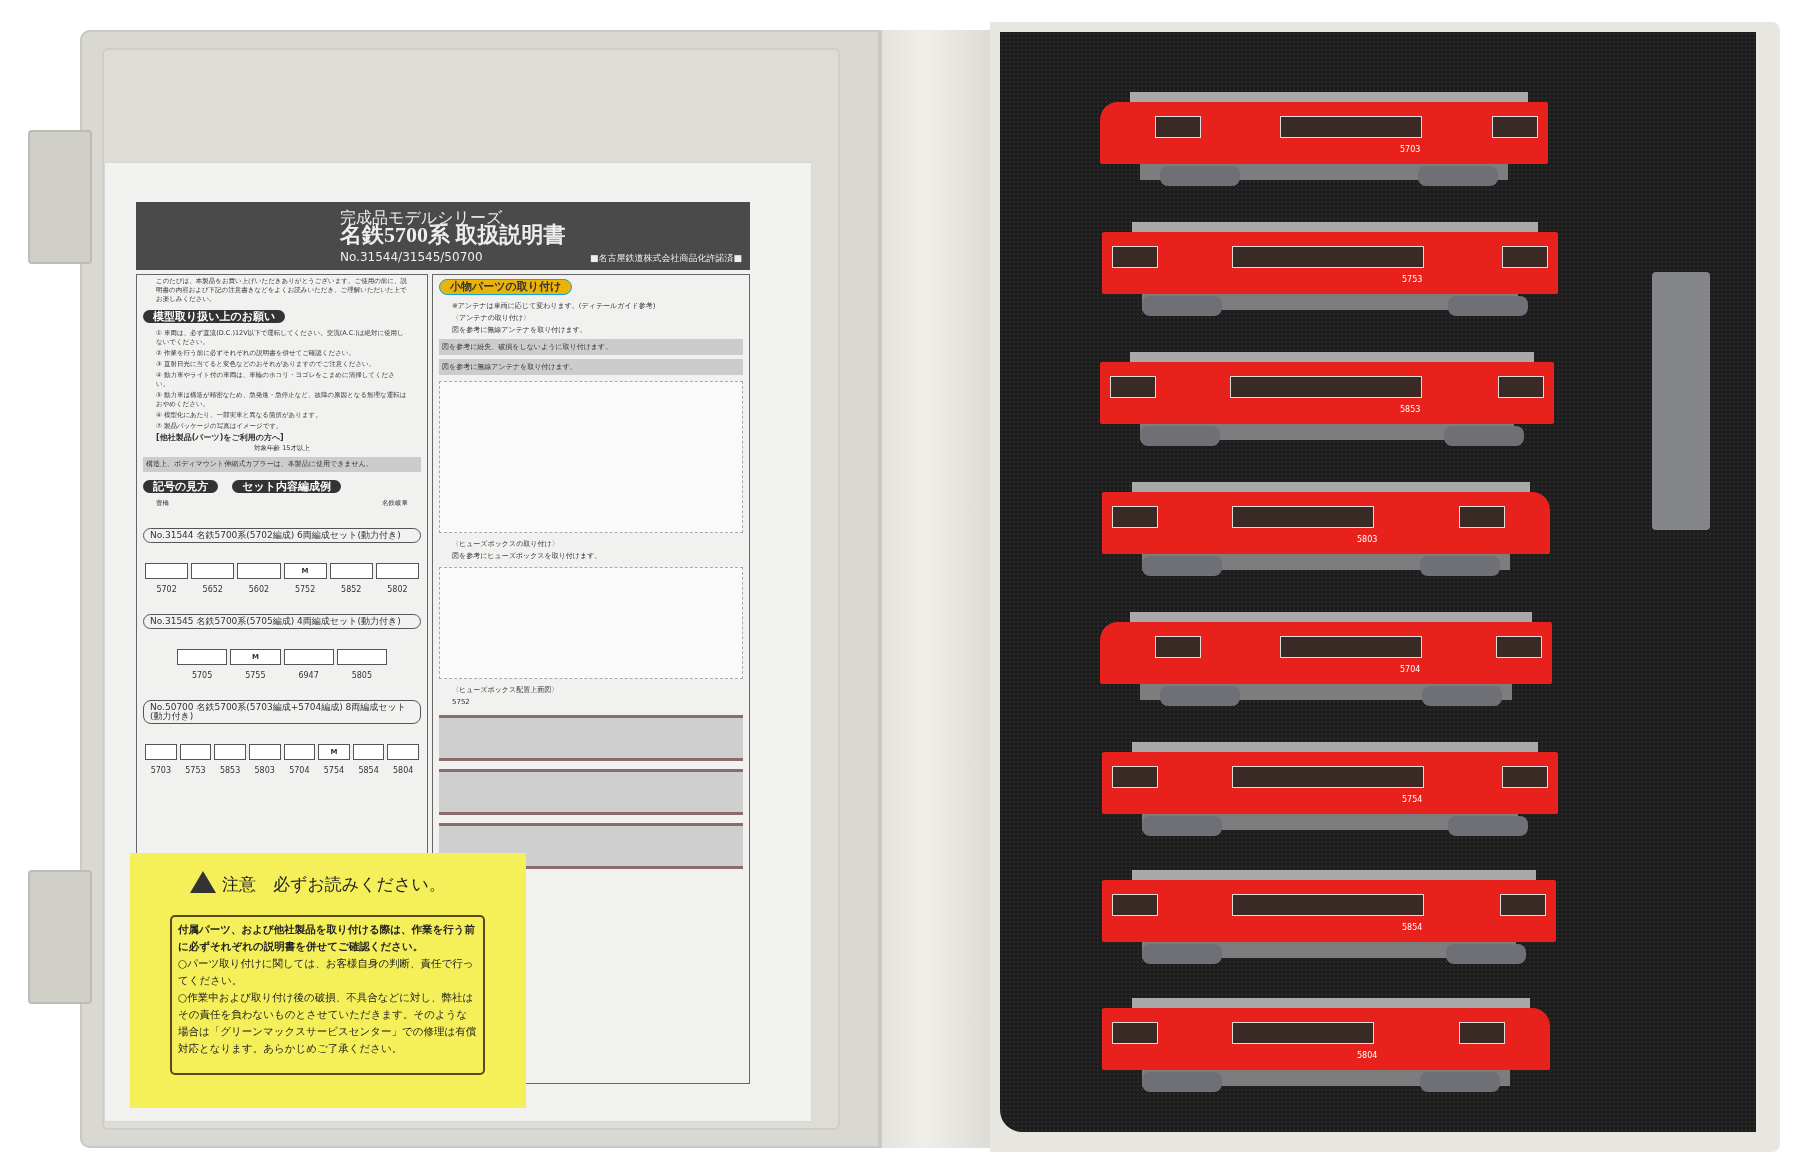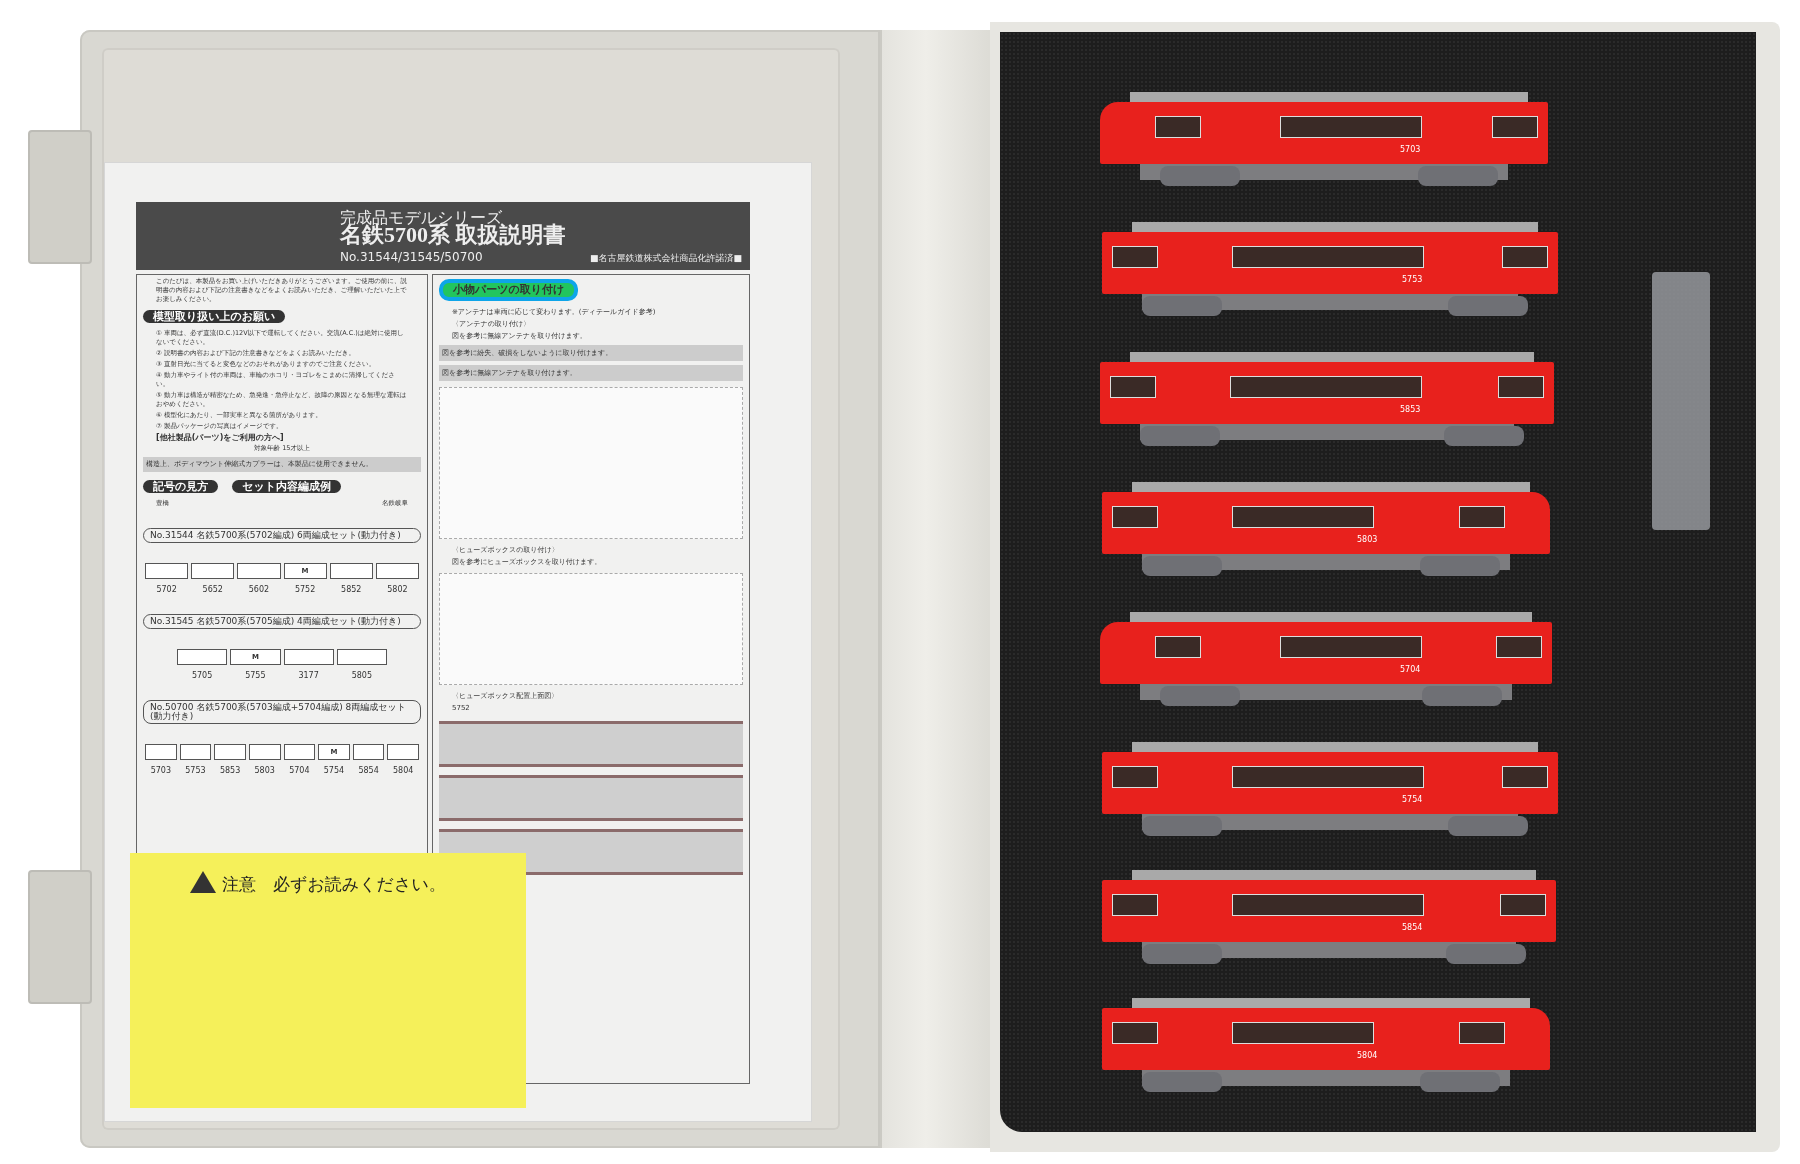--- a/index.html
+++ b/index.html
@@ -65,21 +65,21 @@
   <div class="hdr">
     <div class="series">完成品モデルシリーズ</div>
     <div class="title">名鉄5700系 取扱説明書</div>
     <div class="nos">No.31544/31545/50700</div>
     <div class="lic">■名古屋鉄道株式会社商品化許諾済■</div>
   </div>
   <div class="col-l">
     <div class="p">このたびは、本製品をお買い上げいただきありがとうございます。ご使用の前に、説明書の内容および下記の注意書きなどをよくお読みいただき、ご理解いただいた上でお楽しみください。</div>
     <div class="pill">模型取り扱い上のお願い</div>
     <div class="p">① 車両は、必ず直流(D.C.)12V以下で運転してください。交流(A.C.)は絶対に使用しないでください。</div>
-    <div class="p">② 説明書の内容および下記の注意書きなどをよくお読みいただき。</div>
+    <div class="p">② 作業を行う前に必ずそれぞれの説明書を併せてご確認ください。</div>
     <div class="p">③ 直射日光に当てると変色などのおそれがありますのでご注意ください。</div>
     <div class="p">④ 動力車やライト付の車両は、車輪のホコリ・ヨゴレをこまめに清掃してください。</div>
     <div class="p">⑤ 動力車は構造が精密なため、急発進・急停止など、故障の原因となる無理な運転はおやめください。</div>
     <div class="p">⑥ 模型化にあたり、一部実車と異なる箇所があります。</div>
     <div class="p">⑦ 製品パッケージの写真はイメージです。</div>
     <div class="p" style="font-weight:bold;font-size:8px">[他社製品(パーツ)をご利用の方へ]</div>
     <div class="p" style="text-align:center">対象年齢 15才以上</div>
     <div class="warnbox">構造上、ボディマウント伸縮式カプラーは、本製品に使用できません。</div>
     <div class="pill">記号の見方</div>
     <div class="pill">セット内容編成例</div>
@@ -107,21 +107,21 @@
     <div class="setbox">No.31545 名鉄5700系(5705編成) 4両編成セット(動力付き)</div>
     <div class="cars" style="margin-left:40px;margin-right:40px">
         <div class="car"></div>
         <div class="car m">M</div>
         <div class="car"></div>
         <div class="car"></div>
       </div>
     <div class="carnos" style="margin-left:40px;margin-right:40px">
       <span>5705</span>
         <span>5755</span>
-        <span>3177</span>
+        <span>6947</span>
         <span>5805</span>
     </div>
     <div class="setbox">No.50700 名鉄5700系(5703編成+5704編成) 8両編成セット(動力付き)</div>
     <div class="cars">
         <div class="car"></div>
         <div class="car"></div>
         <div class="car"></div>
         <div class="car"></div>
         <div class="car"></div>
         <div class="car m">M</div>
@@ -133,41 +133,46 @@
         <span>5753</span>
         <span>5853</span>
         <span>5803</span>
         <span>5704</span>
         <span>5754</span>
         <span>5854</span>
         <span>5804</span>
     </div>
   </div>
   <div class="col-r">
-    <div class="pill" style="background:#22c55e;color:#333;border:4px solid #0ea5e9">小物パーツの取り付け</div>
+    <div class="pill" style="background:#eab308;color:#333;border:1px solid #0ea5e9">小物パーツの取り付け</div>
     <div class="p">※アンテナは車両に応じて変わります。(ディテールガイド参考)</div>
     <div class="p">〈アンテナの取り付け〉</div>
     <div class="p">図を参考に無線アンテナを取り付けます。</div>
     <div class="warnbox">図を参考に紛失、破損をしないように取り付けます。</div>
     <div class="warnbox">図を参考に無線アンテナを取り付けます。</div>
     <div class="diagram"></div>
     <div class="p">〈ヒューズボックスの取り付け〉</div>
     <div class="p">図を参考にヒューズボックスを取り付けます。</div>
     <div class="diagram" style="height:110px"></div>
     <div class="p">〈ヒューズボックス配置上面図〉</div>
     <div class="p">5752</div>
     <div class="fuse-row"></div>
     <div class="fuse-row"></div>
     <div class="fuse-row"></div>
   </div>
 </div>
 
 <div class="yellow">
   <div class="tri"></div>
   <div class="ttl" style="left:92px">注意　必ずお読みください。</div>
+  <div class="box">
+    <div class="bold">付属パーツ、および他社製品を取り付ける際は、作業を行う前に必ずそれぞれの説明書を併せてご確認ください。</div>
+    <div>○パーツ取り付けに関しては、お客様自身の判断、責任で行ってください。</div>
+    <div>○作業中および取り付け後の破損、不具合などに対し、弊社はその責任を負わないものとさせていただきます。そのような場合は「グリーンマックスサービスセンター」での修理は有償対応となります。あらかじめご了承ください。</div>
+  </div>
 </div>
 
 <div class="sprue"></div>
 
 <div class="train cab-l" style="left:1100px;top:102px;width:448px">
   <div class="roof"></div>
     <div class="under"></div>
     <div class="bogie" style="left:60px"></div>
     <div class="bogie" style="right:50px"></div>
   <div class="win" style="left:55px;width:44px"></div>

